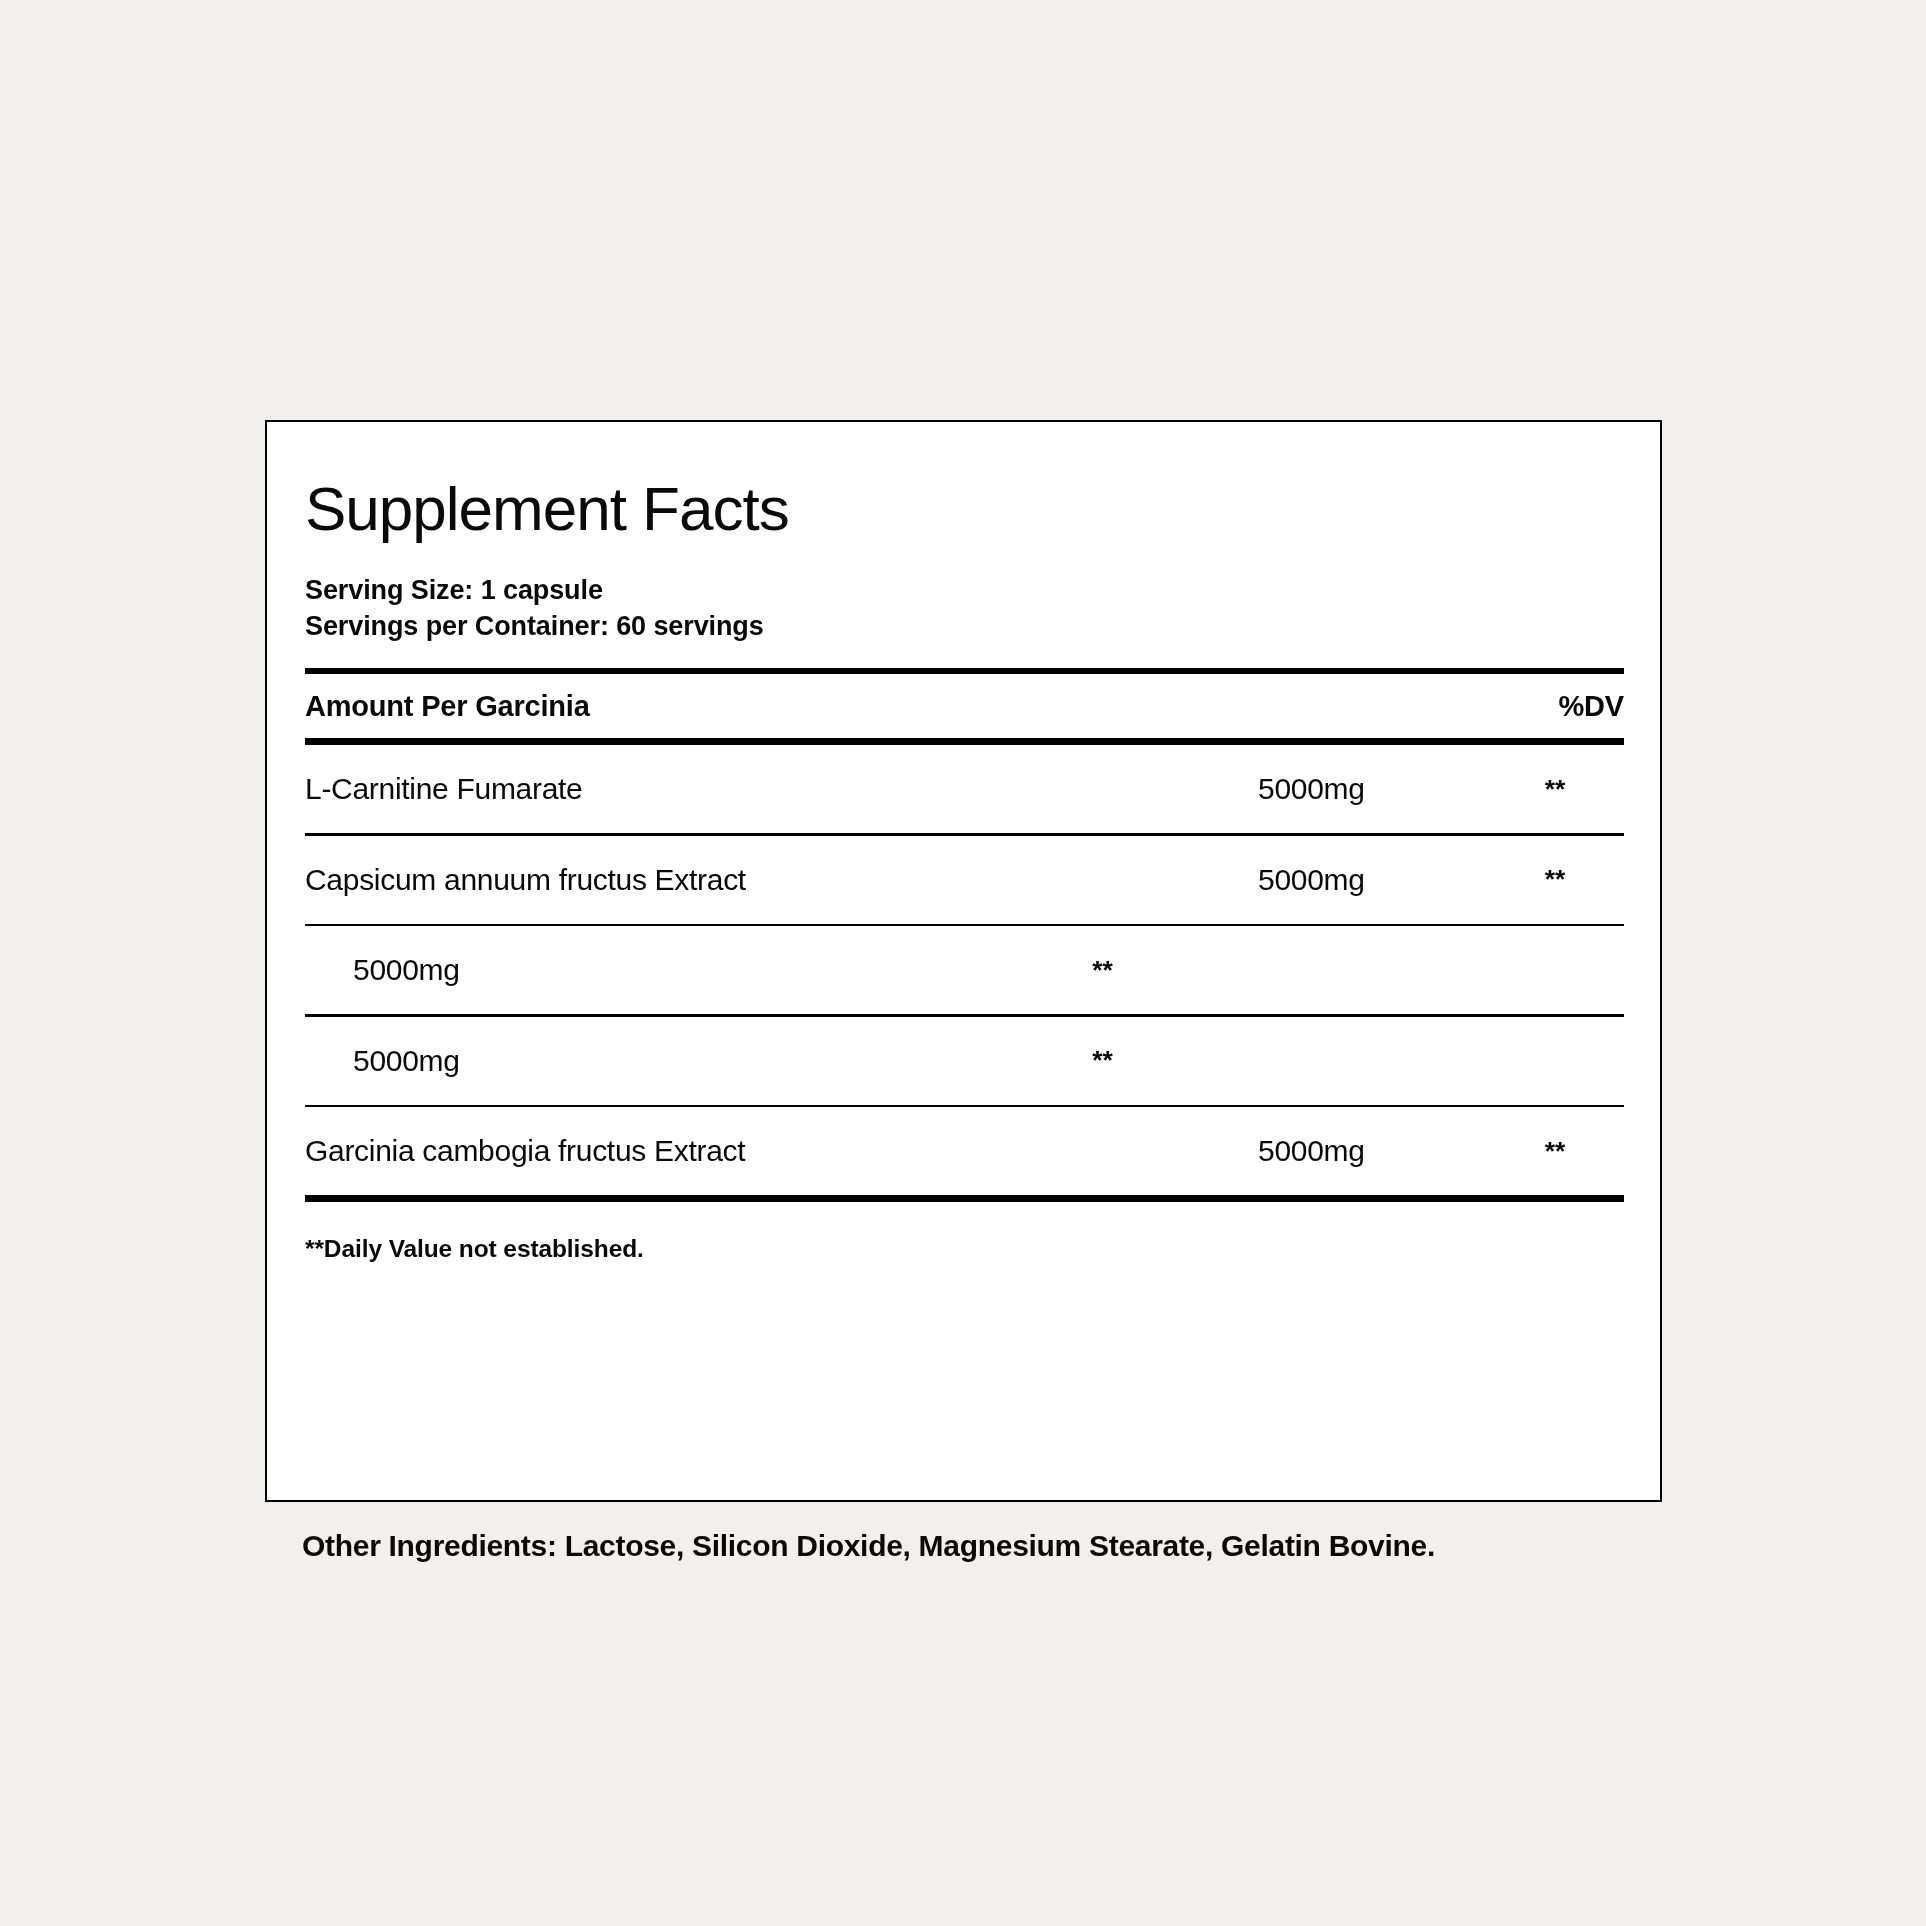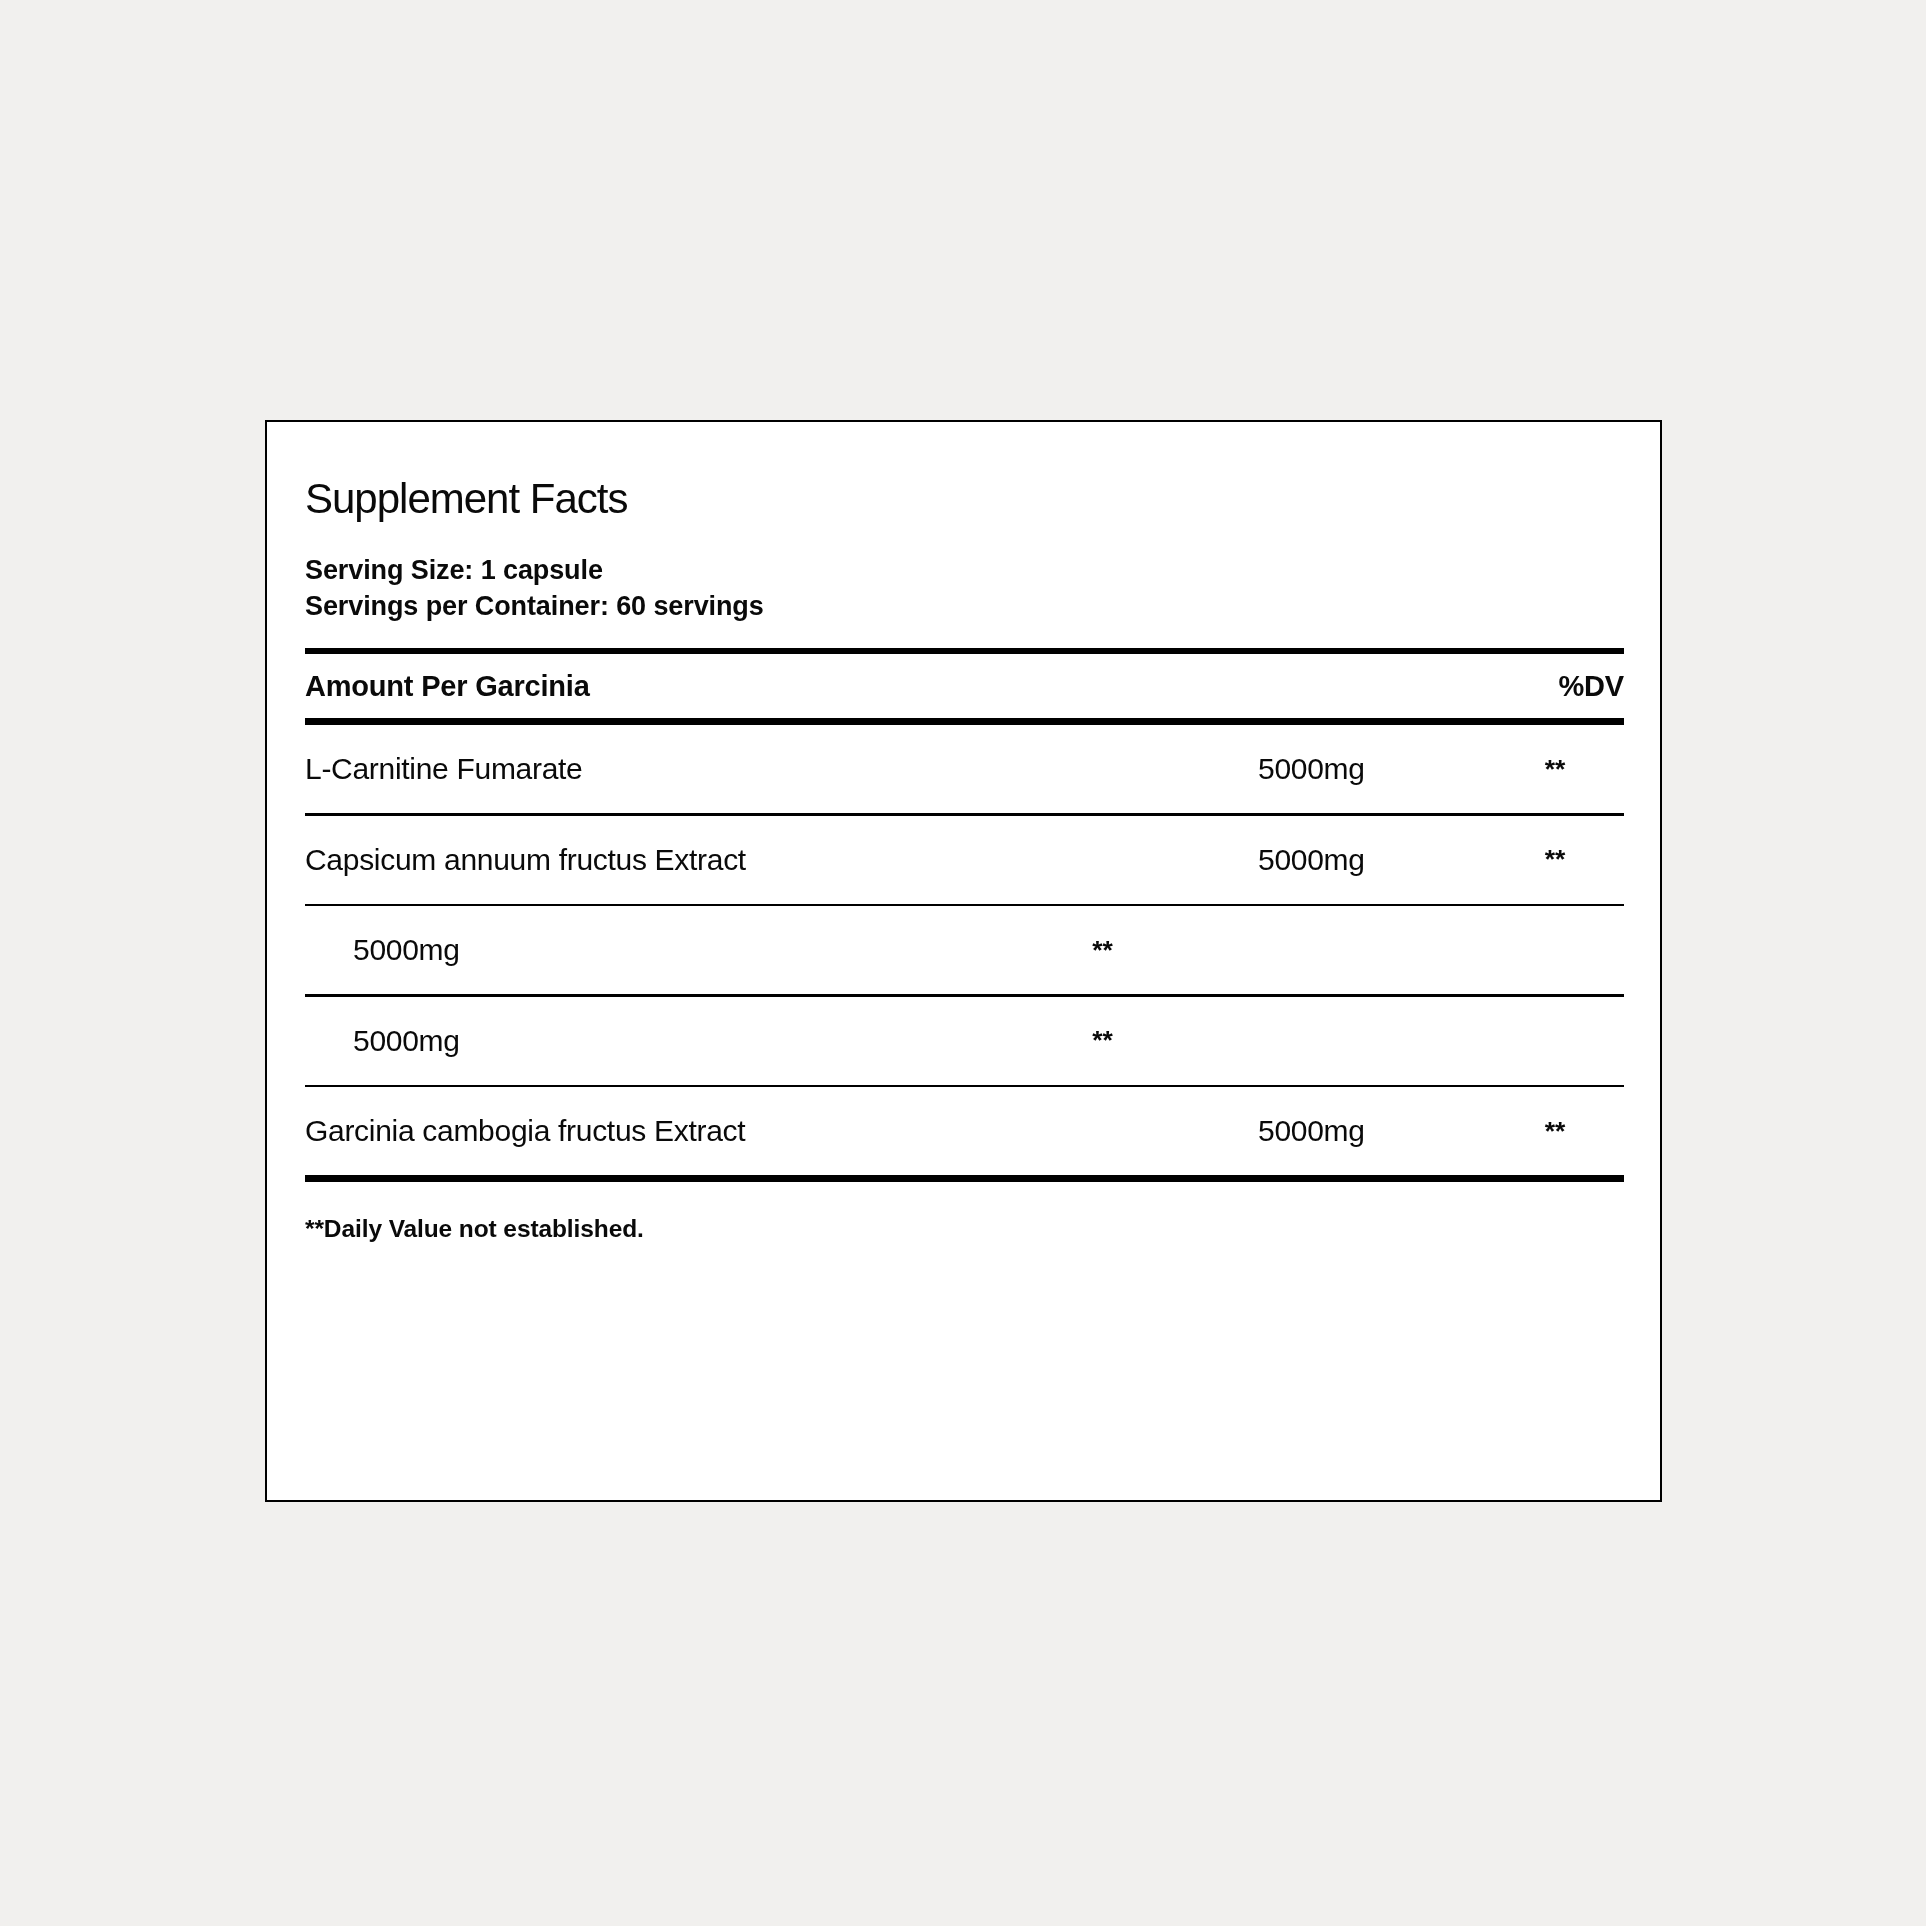--- a/index.html
+++ b/index.html
@@ -35,21 +35,21 @@
   }
 
   .panel-inner {
     position: absolute;
     left: 38px;
     top: 0;
     width: 1319px;
   }
 
   .facts-title {
-    font-size: 42px;
+    font-size: 62px;
     font-weight: 400;
     letter-spacing: -1px;
     line-height: 1;
     margin: 0;
     padding-top: 56px;
     white-space: nowrap;
   }
 
   .serving-block {
     margin-top: 33px;
@@ -200,15 +200,16 @@
         <div class="ing-dv">**</div>
       </div>
 
       <div class="rule-heavy"></div>
 
       <div class="footnote">**Daily Value not established.</div>
 
     </div>
   </div>
 
+  <div class="other-ingredients">Other Ingredients: Lactose, Silicon Dioxide, Magnesium Stearate, Gelatin Bovine.</div>
 
 </div>
 
 
 </body></html>

